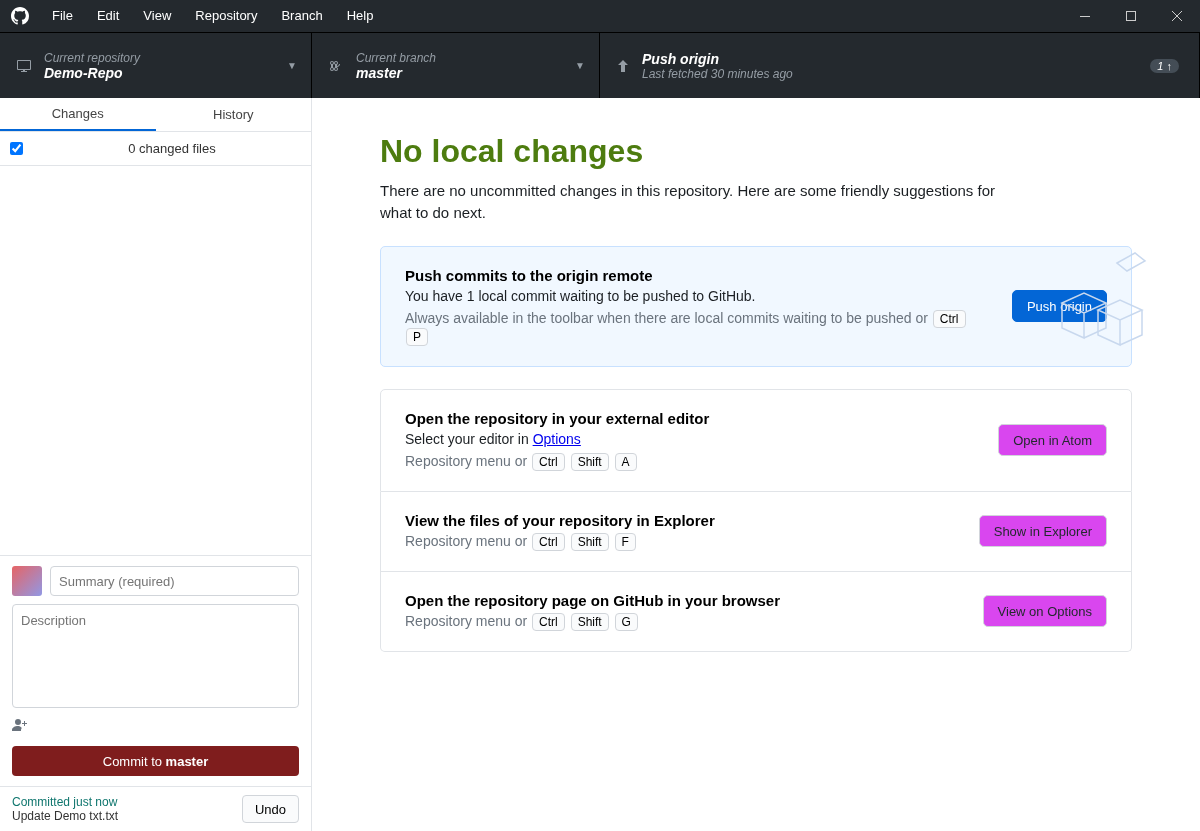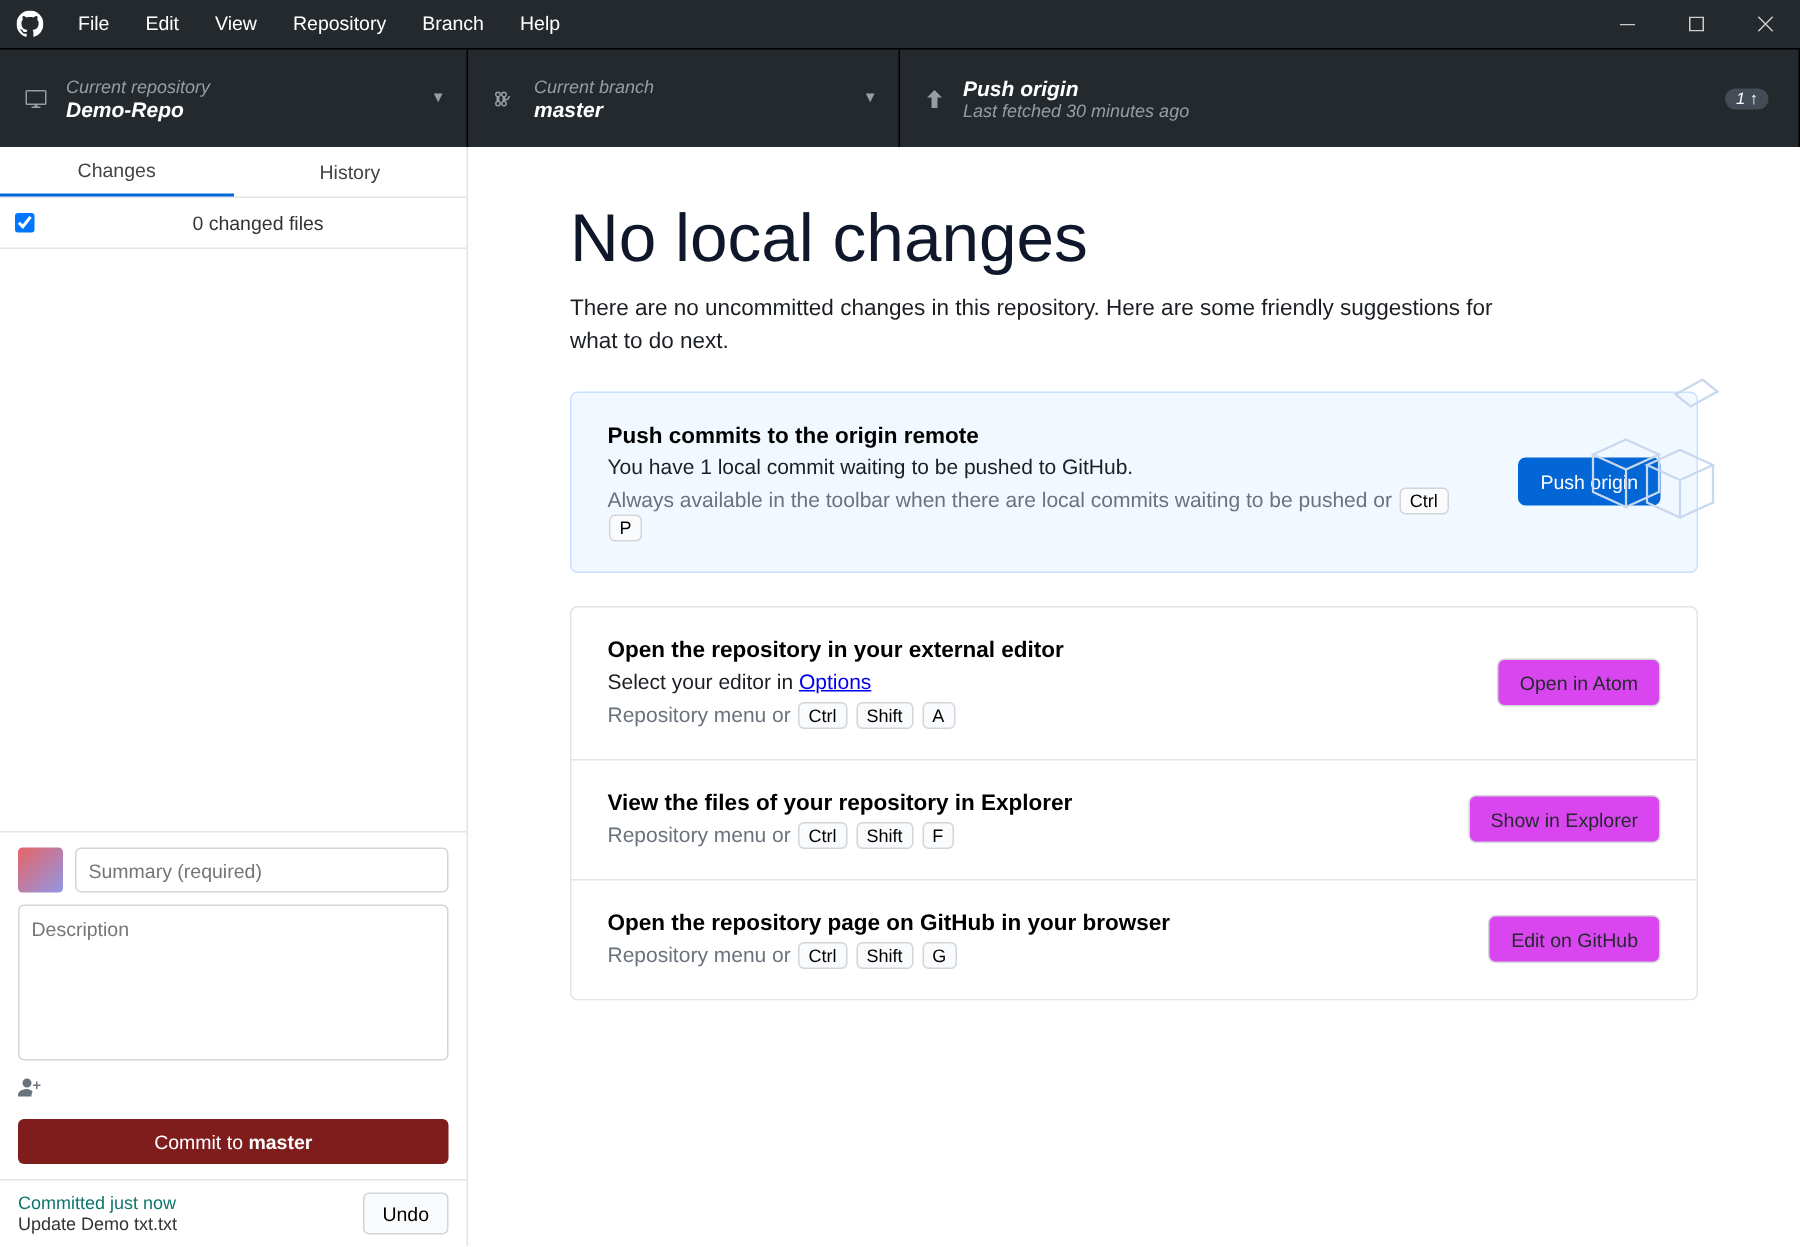--- a/index.html
+++ b/index.html
@@ -39,21 +39,21 @@
 .coauth { width:18px; height:18px; color:#6a737d; margin-top:6px; }
 .commit-btn { width:100%; height:30px; margin-top:10px; background:#7f1d1d; color:#fff; border:none; border-radius:4px; font-size:13px; font-weight:500; }
 .commit-btn b { font-weight:700; }
 
 .undo-pane { border-top:1px solid #e1e4e8; padding:8px 12px; display:flex; align-items:center; }
 .undo-pane .ut { flex:1; font-size:12px; color:#333; }
 .undo-pane .ut .ut1 { color:#0f766e; }
 .undo-pane .undo-btn { height:28px; padding:0 12px; border:1px solid #d1d5da; background:#fafbfc; border-radius:4px; font-size:13px;text-align:center; }
 
 .main { flex:1; overflow:auto; padding: 35px 68px 20px 68px; }
-.main h1 { font-size:45px; font-weight:400; color:#0f172a; margin-bottom:10px; }
+.main h1 { font-size:32px; font-weight:700; color:#4d7c0f; margin-bottom:10px; }
 .main .sub { font-size:15px; color:#1b1f23; max-width:630px; line-height:1.45; }
 
 .card { border:1px solid #e1e4e8; border-radius:5px; padding:20px 24px; margin-top:22px; display:flex; align-items:center; gap:20px; }
 .card.blue { background:#f1f8ff; border-color:#c8e1ff; }
 .card .ct { flex:1; }
 .card .ct .h { font-size:15px; font-weight:600; color:#000000; margin-bottom:4px; }
 .card .ct .d { font-size:14px; color:#1b1f23; margin-bottom:6px; }
 .card .ct .hint { font-size:14px; color:#6a737d; }
 .kbd { display:inline-block; border:1px solid #d1d5da; border-radius:4px; background:#fafbfc; padding:1px 6px; font-size:12px; color:#000000; margin:0 1px;text-align:center; }
 .card .btn { height:32px; padding:0 14px; border:1px solid #d1d5da; background:#d946ef; border-radius:5px; font-size:13px; color:#24292e; white-space:nowrap; }
@@ -233,17 +233,17 @@
       <div class="card">
         <div class="ct">
           <div class="h">Open the repository page on GitHub in your browser</div>
           <div class="hint">
             <span>Repository menu or</span>
             <span class="kbd">Ctrl</span>
             <span class="kbd">Shift</span>
             <span class="kbd">G</span>
           </div>
         </div>
-        <button class="btn">Edit on GitHub</button>
+        <button class="btn">View on Options</button>
       </div>
     </div>
   </div>
 </div>
 
 </body></html>

